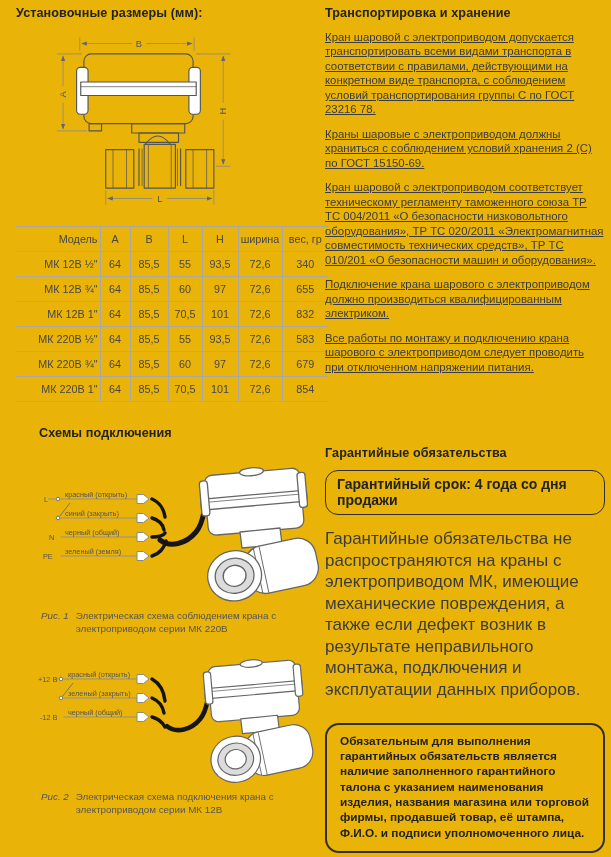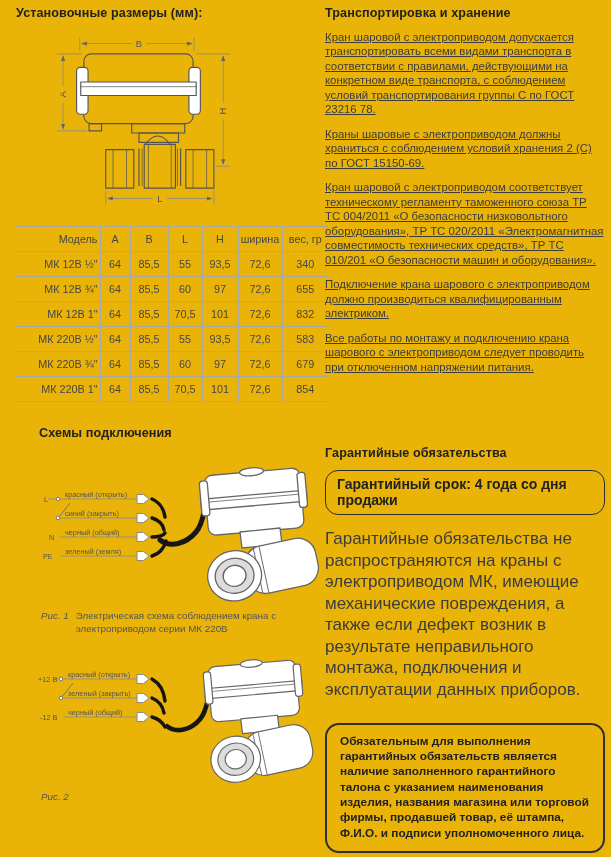--- a/index.html
+++ b/index.html
@@ -317,20 +317,21 @@
               <line x1="114" y1="91" x2="114" y2="138" stroke-width="0.9"></line>
               <ellipse cx="84" cy="114" rx="27" ry="25"></ellipse>
               <ellipse cx="84" cy="114" rx="19.5" ry="17.5" fill="#dcdcdc"></ellipse>
               <ellipse cx="84" cy="114" rx="11.5" ry="10.5" fill="#fff"></ellipse>
             </g>
           </g>
         </svg>
       </div>
       <figcaption>
         <span class="figlabel">Рис. 2</span>
+        <span class="capttext">Электрическая схема подключения крана с электроприводом серии МК 12В</span>
       </figcaption>
     </figure>
   </section>
 
   <section class="rb">
     <h2>Гарантийные обязательства</h2>
     <div class="badge">Гарантийный срок: 4 года со дня продажи</div>
     <p>Гарантийные обязательства не распространяются на краны с электроприводом МК, имеющие механические повреждения, а также если дефект возник в результате неправильного монтажа, подключения и эксплуатации данных приборов.</p>
     <div class="notebox">Обязательным для выполнения гарантийных обязательств является наличие заполненного гарантийного талона с указанием наименования изделия, названия магазина или торговой фирмы, продавшей товар, её штампа, Ф.И.О. и подписи уполномоченного лица.</div>
   </section>

